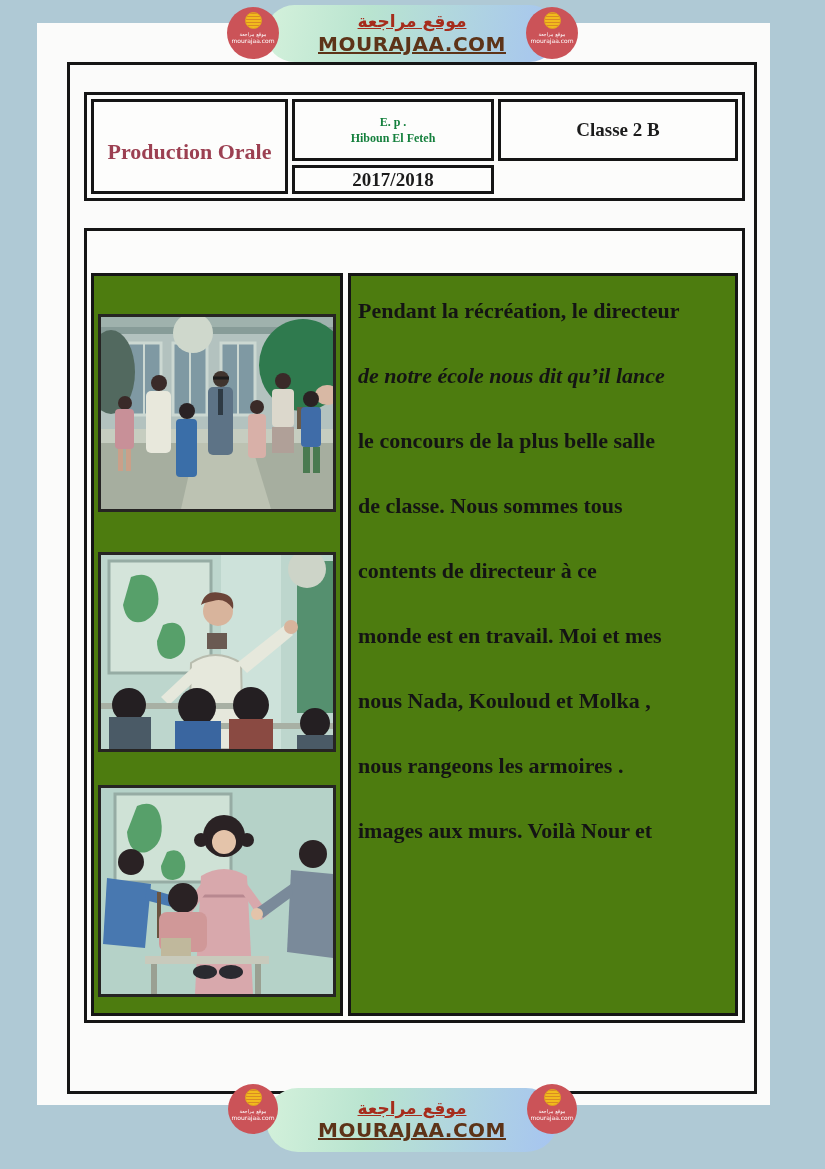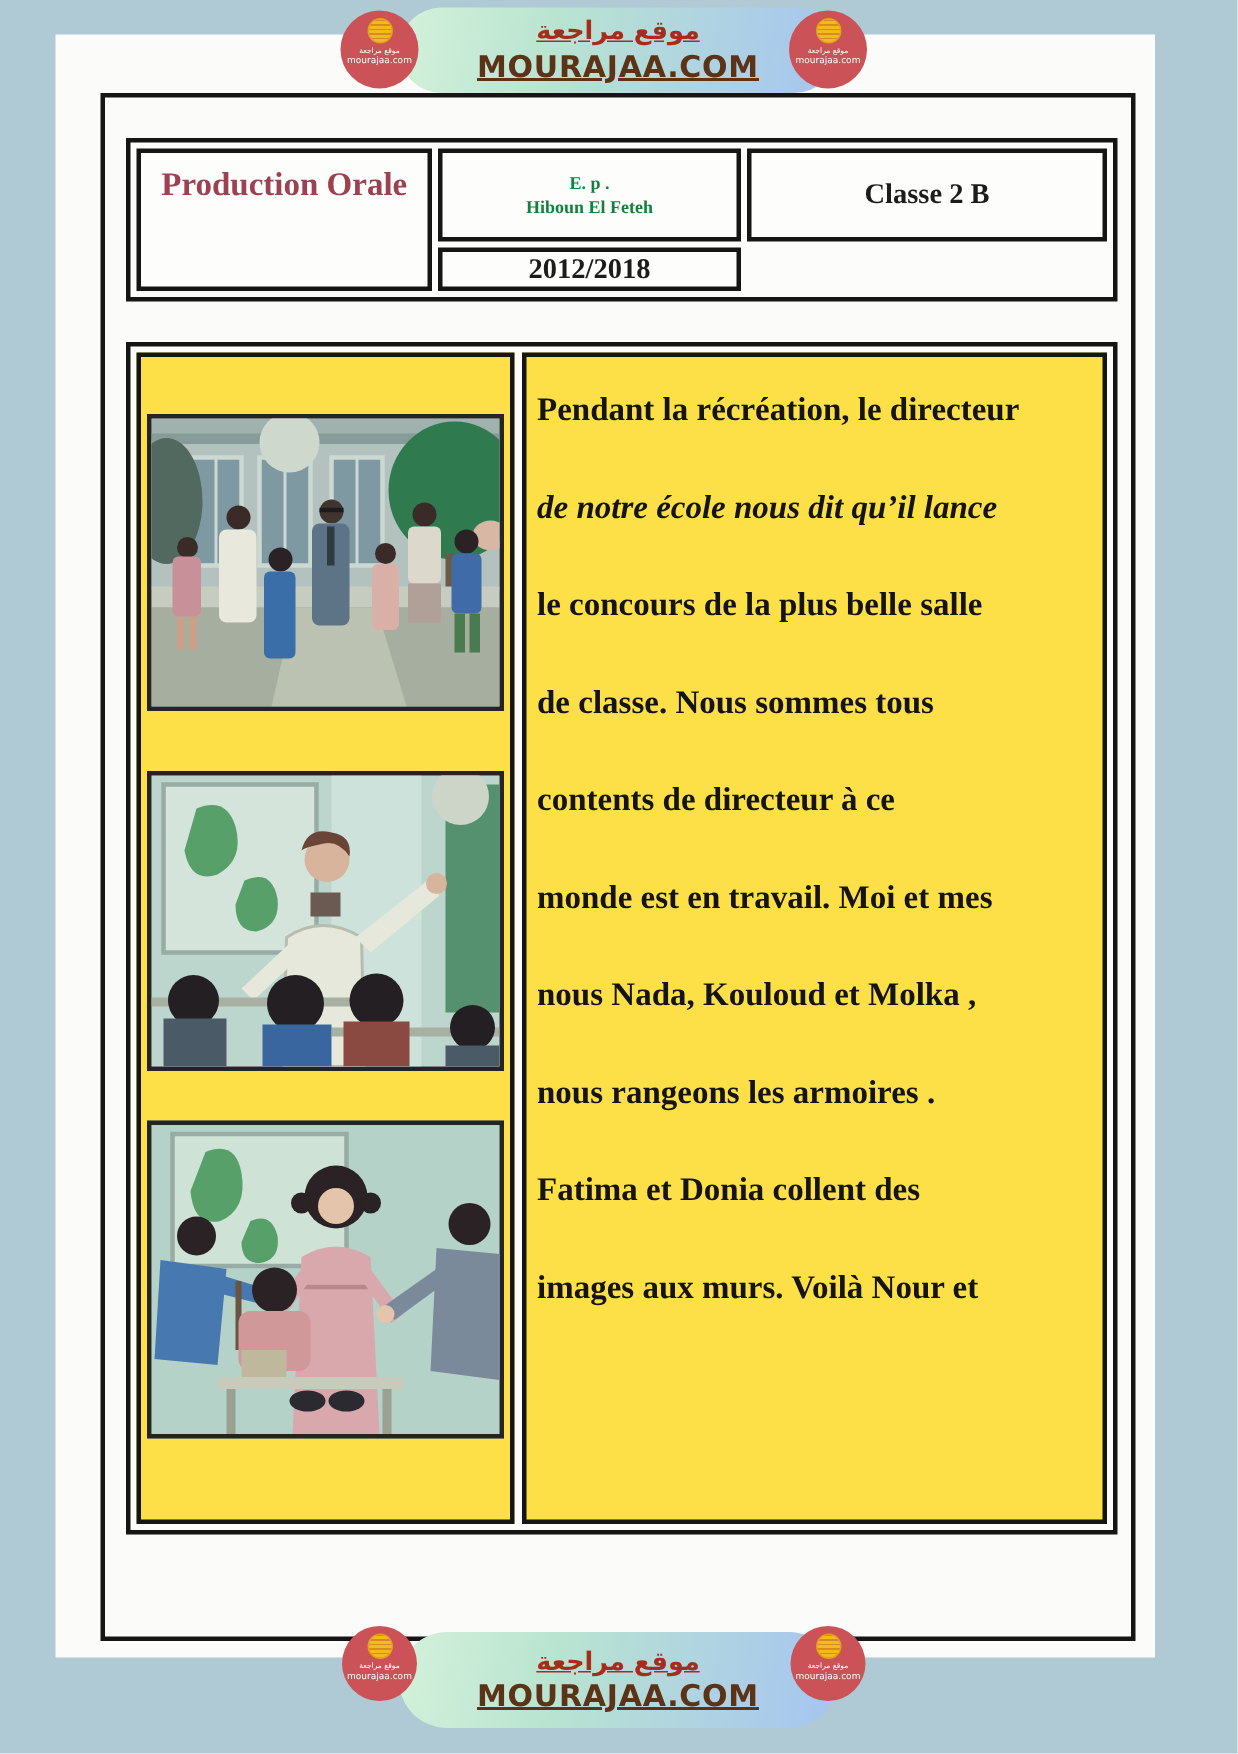--- a/index.html
+++ b/index.html
@@ -74,33 +74,33 @@
     gap:4px;
     background:#fcfcfb;
   }
   .hcell {
     border:3px solid #151515;
     display:flex; flex-direction:column; align-items:center; justify-content:center;
     text-align:center; background:#fdfdfc;
   }
   .cell-activity { grid-row:1 / span 2; justify-content:flex-start; padding-top:8px; }
   .student-name { font-size:21px; font-weight:bold; color:#1c1c1c; }
-  .activity-title { font-size:22px; font-weight:bold; color:#9c4052; }
+  .activity-title { font-size:22px; font-weight:bold; color:#9c4052;margin-top:29px; }
   .school-line { font-size:12px; font-weight:bold; color:#15803d; line-height:1.35; }
   .class-label, .year-label { font-size:19px; font-weight:bold; color:#1c1c1c; }
 
   
   .content-table {
     position:absolute; left:84px; top:228px;
     width:661px; height:795px;
     border:3px solid #151515; padding:4px;
     display:grid; grid-template-columns:252px 1fr; gap:5px;
     background:#fcfcfb;
   }
-  .ccell { border:3px solid #151515; background:#fde047; }
+  .ccell { border:3px solid #151515; background:#4d7c0f;margin-top:38px; }
   .pictures-cell { display:flex; flex-direction:column; align-items:center; overflow:hidden; }
   .figure { width:238px; border:3px solid #262423; background:#9fb2ad; flex:none; }
   .fig-1 { margin-top:38px; height:198px; }
   .fig-2 { margin-top:40px; height:200px; }
   .fig-3 { margin-top:33px; height:212px; }
   .figure svg { display:block; width:100%; height:100%; }
 
   .story-cell { padding:2px 4px 0 7px; overflow:hidden; }
   .story-cell p {
     font-size:22px; font-weight:bold; color:#141414;
@@ -135,21 +135,21 @@
     <span class="activity-title">Production Orale</span>
   </div>
   <div class="hcell">
     <span class="school-line">E. p .</span>
     <span class="school-line">Hiboun El Feteh</span>
   </div>
   <div class="hcell">
     <span class="class-label">Classe 2 B</span>
   </div>
   <div class="hcell">
-    <span class="year-label">2012/2018</span>
+    <span class="year-label">2017/2018</span>
   </div>
 </div>
 
 <div class="content-table">
 
   <div class="ccell pictures-cell">
 
     <div class="figure fig-1">
       <svg viewBox="0 0 232 192" preserveAspectRatio="none">
         <rect x="0" y="0" width="232" height="192" fill="#9fb2ad"></rect>
@@ -266,21 +266,20 @@
 
   <div class="ccell story-cell">
     <p class="line">Pendant la récréation, le directeur</p>
     <p class="line italic">de notre école nous dit qu’il lance</p>
     <p class="line">le concours de la plus belle salle</p>
     <p class="line">de classe. Nous sommes tous</p>
     <p class="line">contents de directeur à ce</p>
     <p class="line">monde est en travail. Moi et mes</p>
     <p class="line">nous Nada, Kouloud et Molka ,</p>
     <p class="line">nous rangeons les armoires .</p>
-    <p class="line">Fatima et Donia collent des</p>
     <p class="line">images aux murs. Voilà Nour et</p>
   </div>
 </div>
 
 <div class="logo-circle" style="left:228px; top:1084px; width:50px; height:50px;">
   <div class="logo-inner"></div>
   <div class="logo-txt-ar">موقع مراجعة</div>
   <div class="logo-txt-site">mourajaa.com</div>
 </div>
 <div class="banner-pill banner-bottom">

